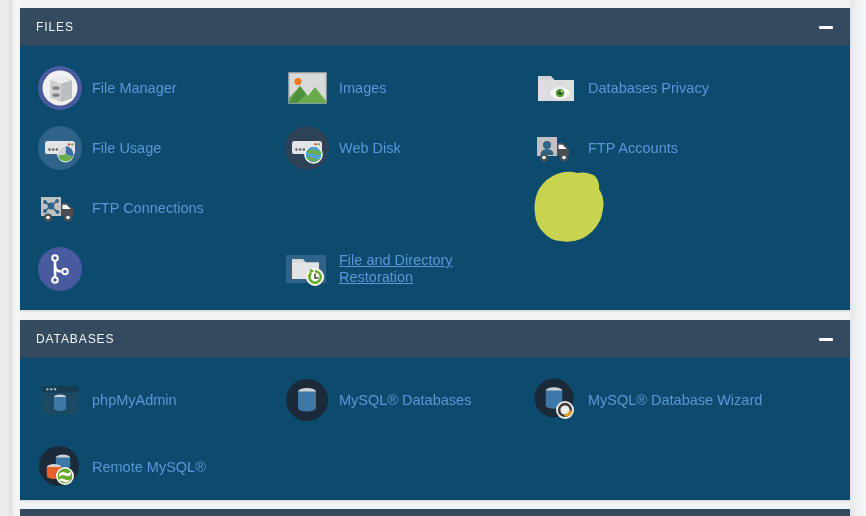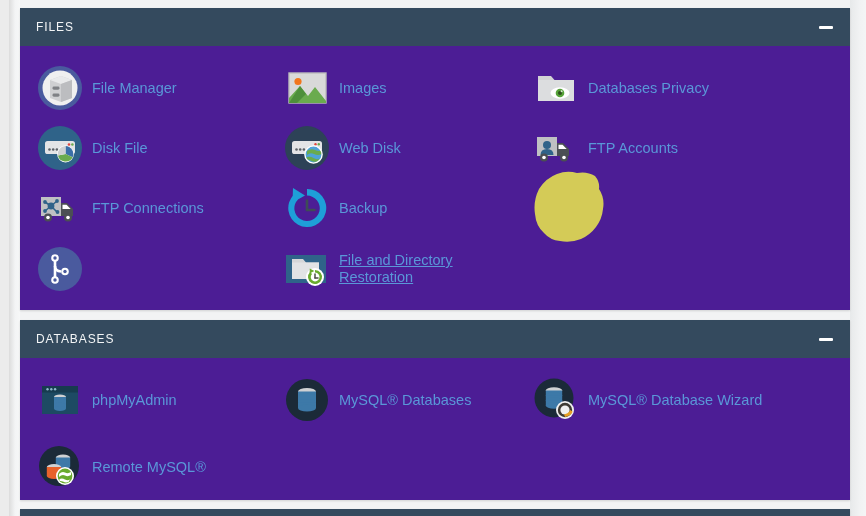--- a/index.html
+++ b/index.html
@@ -27,21 +27,21 @@
     padding:0 16px 0 16px;box-sizing:border-box;
   }
   .card-title{font-size:12px;letter-spacing:.9px;font-weight:400;color:#f3f5f6;}
   .collapse-btn{
     width:16px;height:16px;position:relative;cursor:pointer;
     display:flex;align-items:center;justify-content:center;
   }
   .collapse-btn::before{
     content:"";display:block;width:14px;height:3px;background:#ffffff;border-radius:1px;
   }
-  .card-body{background:#4c1d95;padding:12px 0 10px 0;}
+  .card-body{background:#0c4a6e;padding:12px 0 10px 0;}
 
   .row{display:flex;}
   .cell{width:250px;display:flex;align-items:center;box-sizing:border-box;}
   .cell.c1{padding-left:17px;}
   .cell.c2{padding-left:14px;}
   .cell.c3{padding-left:13px;}
   .item{display:flex;align-items:center;gap:9px;cursor:pointer;}
   .ico{width:46px;height:46px;flex:0 0 46px;position:relative;}
   .ico svg{display:block;width:46px;height:46px;}
   .lbl{font-size:14.5px;line-height:17px;color:#5a97d8;}
@@ -128,21 +128,21 @@
                 <circle cx="16.2" cy="24.5" r="1.3" fill="#5c6166"></circle>
                 <circle cx="19.9" cy="24.5" r="1.3" fill="#5c6166"></circle>
                 <circle cx="32" cy="19.5" r="1.3" fill="#e2453c"></circle>
                 <circle cx="35.4" cy="19.5" r="1.3" fill="#6aab4e"></circle>
                 <circle cx="28.5" cy="29" r="8.4" fill="#ffffff"></circle>
                 <path d="M28.5 29 L28.5 21.1 A7.9 7.9 0 0 1 35.6 32.3 Z" fill="#3b6fa8"></path>
                 <path d="M28.5 29 L35.6 32.3 A7.9 7.9 0 0 1 20.9 30.6 Z" fill="#6aab4e"></path>
                 <path d="M28.5 29 L20.9 30.6 A7.9 7.9 0 0 1 28.5 21.1 Z" fill="#cfd1d3"></path>
               </svg>
             </span>
-            <span class="lbl">Disk File</span>
+            <span class="lbl">File Usage</span>
           </div>
         </div>
         <div class="cell c2">
           <div class="item">
             <span class="ico">
               <svg viewBox="0 0 46 46">
                 <circle cx="23" cy="23" r="22" fill="#2d4257"></circle>
                 <rect x="8" y="16" width="30" height="13" rx="2.6" fill="#e3e4e6"></rect>
                 <circle cx="12.5" cy="24.5" r="1.3" fill="#5c6166"></circle>
                 <circle cx="16.2" cy="24.5" r="1.3" fill="#5c6166"></circle>
@@ -199,35 +199,20 @@
                 <circle cx="20.5" cy="27" r="1.9" fill="#2f6389"></circle>
                 <circle cx="11" cy="32.5" r="4" fill="#4b4f54"></circle>
                 <circle cx="11" cy="32.5" r="1.8" fill="#ffffff"></circle>
                 <circle cx="31" cy="32.5" r="4" fill="#4b4f54"></circle>
                 <circle cx="31" cy="32.5" r="1.8" fill="#ffffff"></circle>
               </svg>
             </span>
             <span class="lbl">FTP Connections</span>
           </div>
         </div>
-        <div class="cell c2">
-          <div class="item">
-            <span class="ico">
-              <svg viewBox="0 0 46 46">
-                <path d="M23 4 A19 19 0 1 1 9.5 9.9 L14 14.4 A12.7 12.7 0 1 0 23 10.6 Z" fill="#1e9fd8"></path>
-                <path d="M9 3 L21 10.5 L8.5 17.5 Z" fill="#1e9fd8"></path>
-                <g stroke="#3e4c57" stroke-width="2.6" stroke-linecap="round">
-                  <line x1="23" y1="15.5" x2="23" y2="25"></line>
-                  <line x1="23" y1="25" x2="30.5" y2="25"></line>
-                </g>
-              </svg>
-            </span>
-            <span class="lbl">Backup</span>
-          </div>
-        </div>
       </div>
 
       <div class="row" style="height:62px;">
         <div class="cell c1">
           <div class="item">
             <span class="ico">
               <svg viewBox="0 0 46 46">
                 <circle cx="23" cy="23" r="22" fill="#4a5a9e"></circle>
                 <g stroke="#ffffff" stroke-width="2.6" fill="none">
                   <line x1="18" y1="13" x2="18" y2="33"></line>

